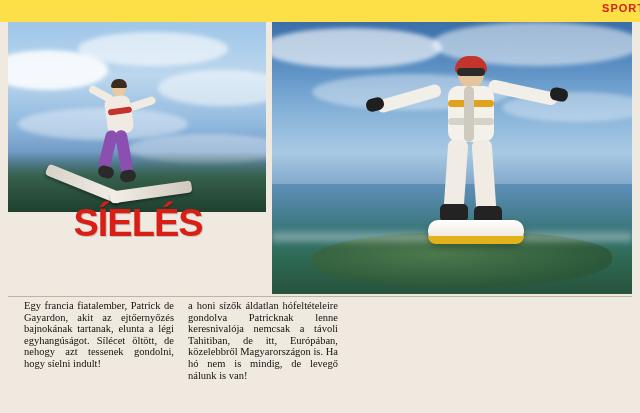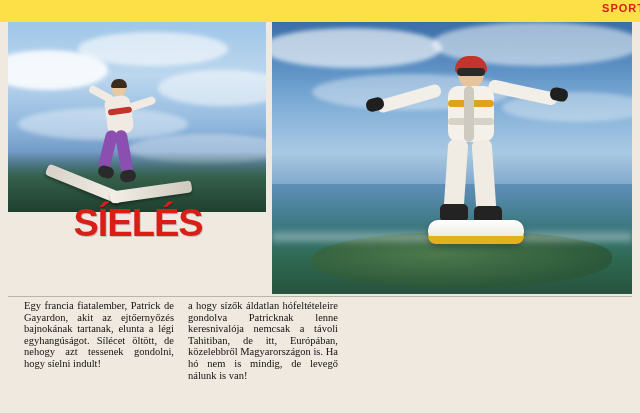--- a/index.html
+++ b/index.html
@@ -228,17 +228,17 @@
   <div class="headline">
     <span class="line2">SÍELÉS</span>
   </div>
 
   <div class="rule-top"></div>
   <div class="columns">
     <div class="col">
       <p>Egy francia fiatalember, Patrick de Gayardon, akit az ejtőernyőzés bajnokának tartanak, elunta a légi egyhangúságot. Sílécet öltött, de nehogy azt tessenek gondolni, hogy síelni indult!</p>
     </div>
     <div class="col">
-      <p>a hogy sízők áldatlan hófeltételeire gondolva Patricknak lenne keresnivalója nemcsak a távoli Tahitiban, de itt, Európában, közelebbről Magyarországon is. Ha hó nem is mindig, de levegő nálunk is van!</p>
+      <p>a honi sízők áldatlan hófeltételeire gondolva Patricknak lenne keresnivalója nemcsak a távoli Tahitiban, de itt, Európában, közelebbről Magyarországon is. Ha hó nem is mindig, de levegő nálunk is van!</p>
     </div>
   </div>
 
 </div>
 
 </body></html>

